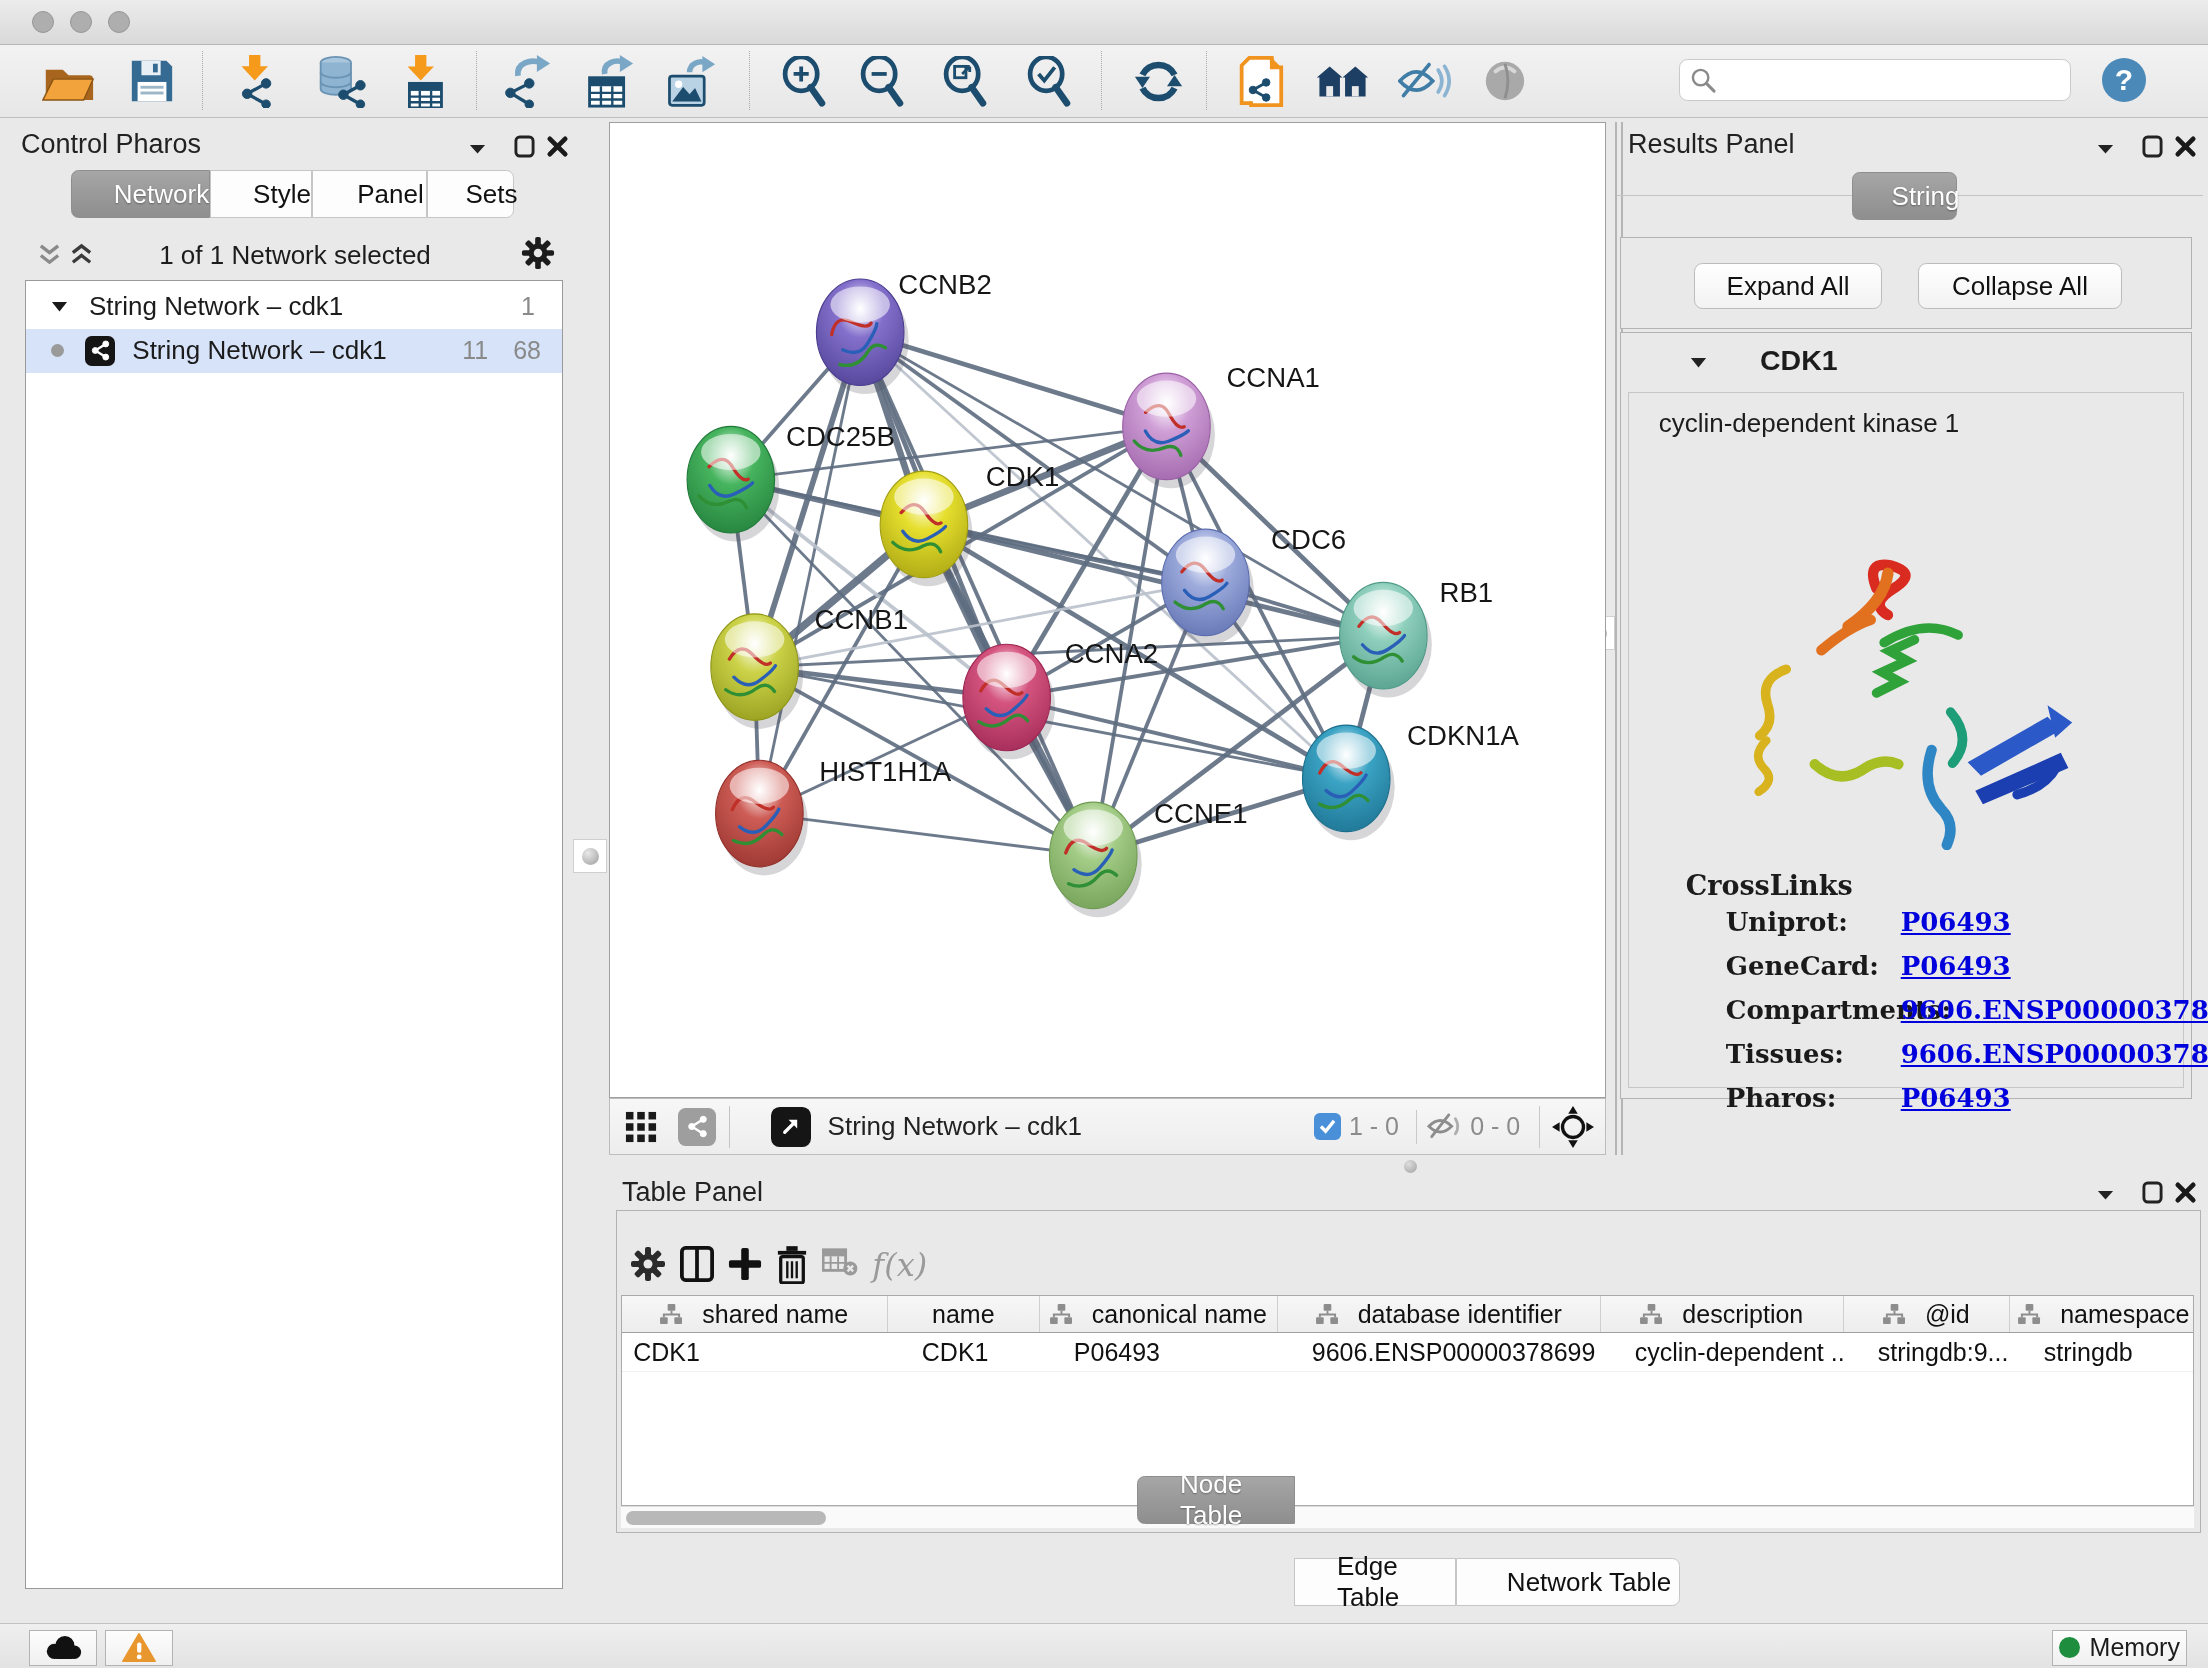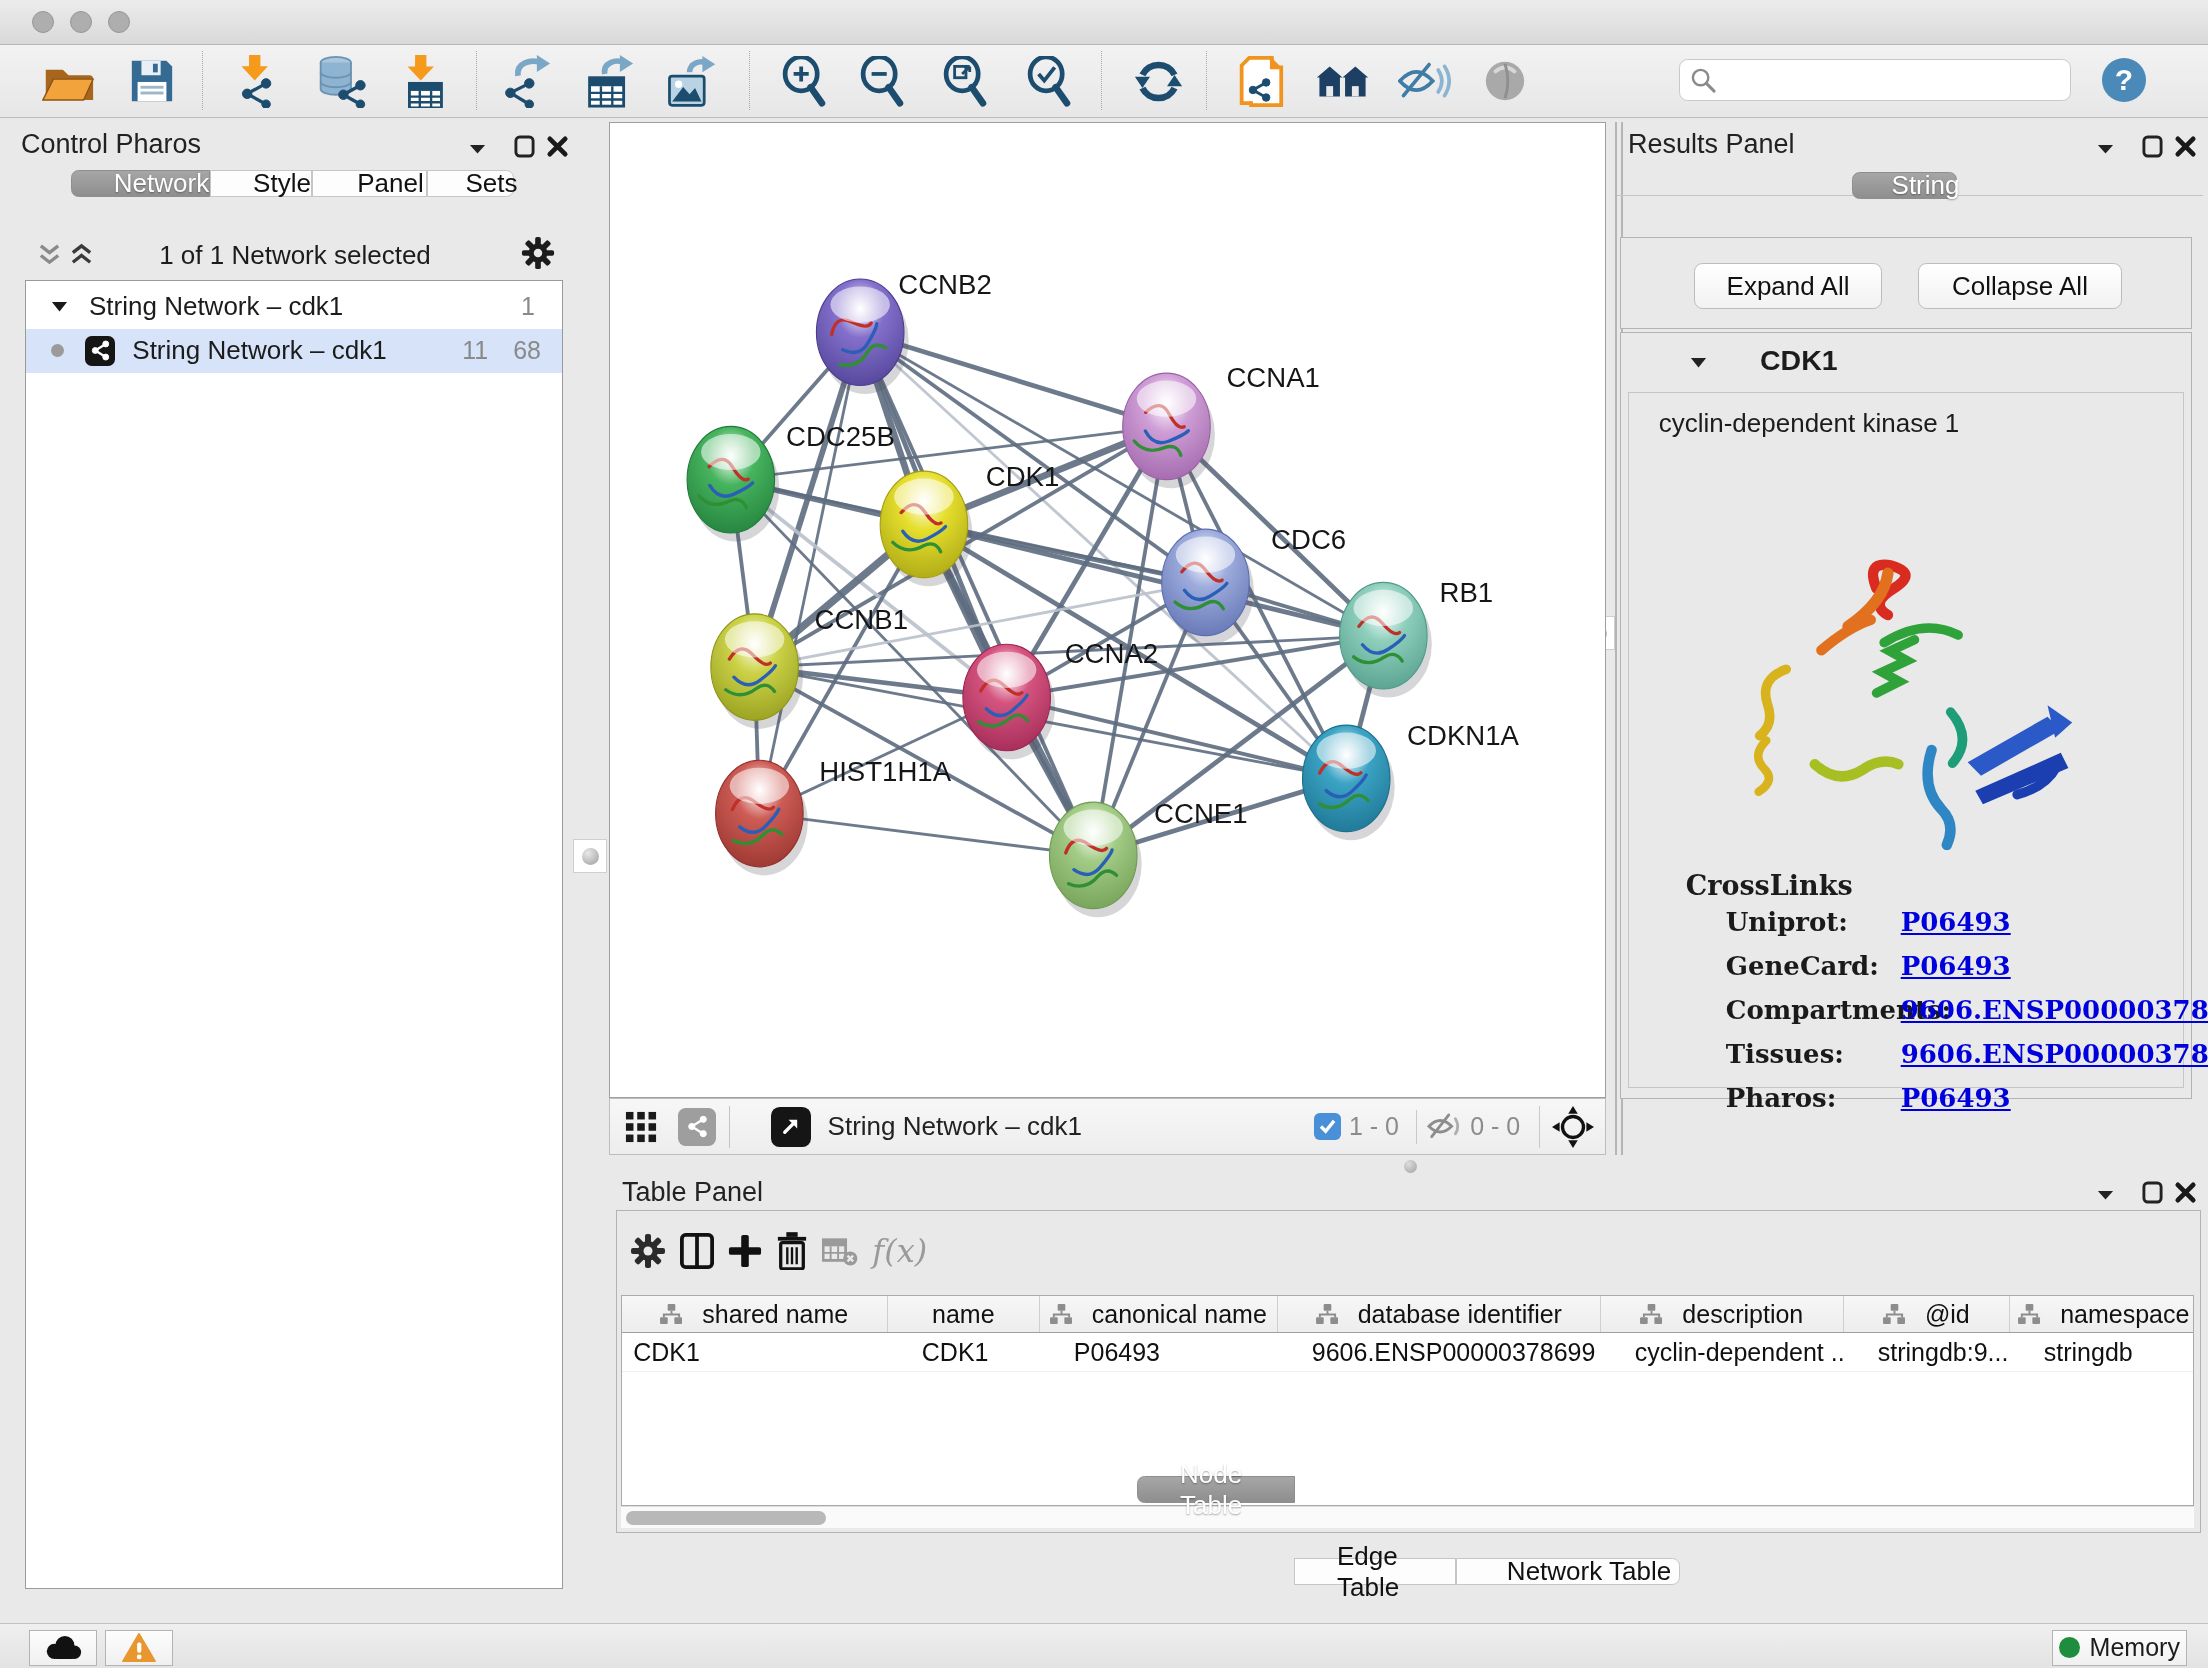--- a/index.html
+++ b/index.html
@@ -28,21 +28,21 @@
     font-family:"Liberation Sans",sans-serif;background:transparent;}
   .help-btn{position:absolute;left:2102px;top:13.3px;width:44px;height:44px;border-radius:50%;
     background:#4a89b8;color:#fff;font-weight:bold;font-size:30px;display:flex;
     align-items:center;justify-content:center;}
 
   
   .panel-title{font-size:27px;color:#222;}
   .pctl{position:absolute;display:flex;align-items:center;justify-content:center;}
 
   
-  .tab{position:absolute;height:27px;background:#fdfdfd;border:1px solid #c6c6c6;
+  .tab{position:absolute;height:48px;background:#fdfdfd;border:1px solid #c6c6c6;
     display:flex;align-items:center;justify-content:center;font-size:26px;color:#111;
     box-sizing:border-box;padding-left:42px;}
   .tab.first{border-radius:7.6px 0 0 7.6px;}
   .tab.last{border-radius:0 7.6px 7.6px 0;}
   .tab.active{background:linear-gradient(#a6a6a6,#8e8e8e);color:#fff;
     text-shadow:0 1px 1.9px rgba(0,0,0,.35);border-color:#8e8e8e;}
 
   
   .tree-box{position:absolute;left:25px;top:280px;width:538px;height:1309px;background:#fff;
     border:1.9px solid #9a9a9a;box-sizing:border-box;}
@@ -775,21 +775,21 @@
         </svg>
     </div>
     <div class="pctl" style="left:2174px;top:1181px">
       <svg width="23" height="23" viewBox="0 0 24 24">
         <path d="M4,4 L20,20 M20,4 L4,20" stroke="#1a1a1a" stroke-width="5" stroke-linecap="round"></path>
         </svg>
     </div>
 
     <div class="tp-box">
 
-      <div class="abs" style="left:13.3px;top:21px;display:flex;align-items:center;gap:14px">
+      <div class="abs" style="left:13.3px;top:35px;display:flex;align-items:flex-start;gap:14px">
         <svg width="36" height="36" viewBox="0 0 36 36">
           <g fill="#2b2b2b">
             <rect x="15" y="1" width="6" height="34" rx="2"></rect>
             <rect x="15" y="1" width="6" height="34" rx="2" transform="rotate(45 18 18)"></rect>
             <rect x="15" y="1" width="6" height="34" rx="2" transform="rotate(90 18 18)"></rect>
             <rect x="15" y="1" width="6" height="34" rx="2" transform="rotate(135 18 18)"></rect>
             <circle cx="18" cy="18" r="10"></circle>
             </g>
           <circle cx="18" cy="18" r="4.5" fill="#e9e9e9"></circle>
           </svg>

